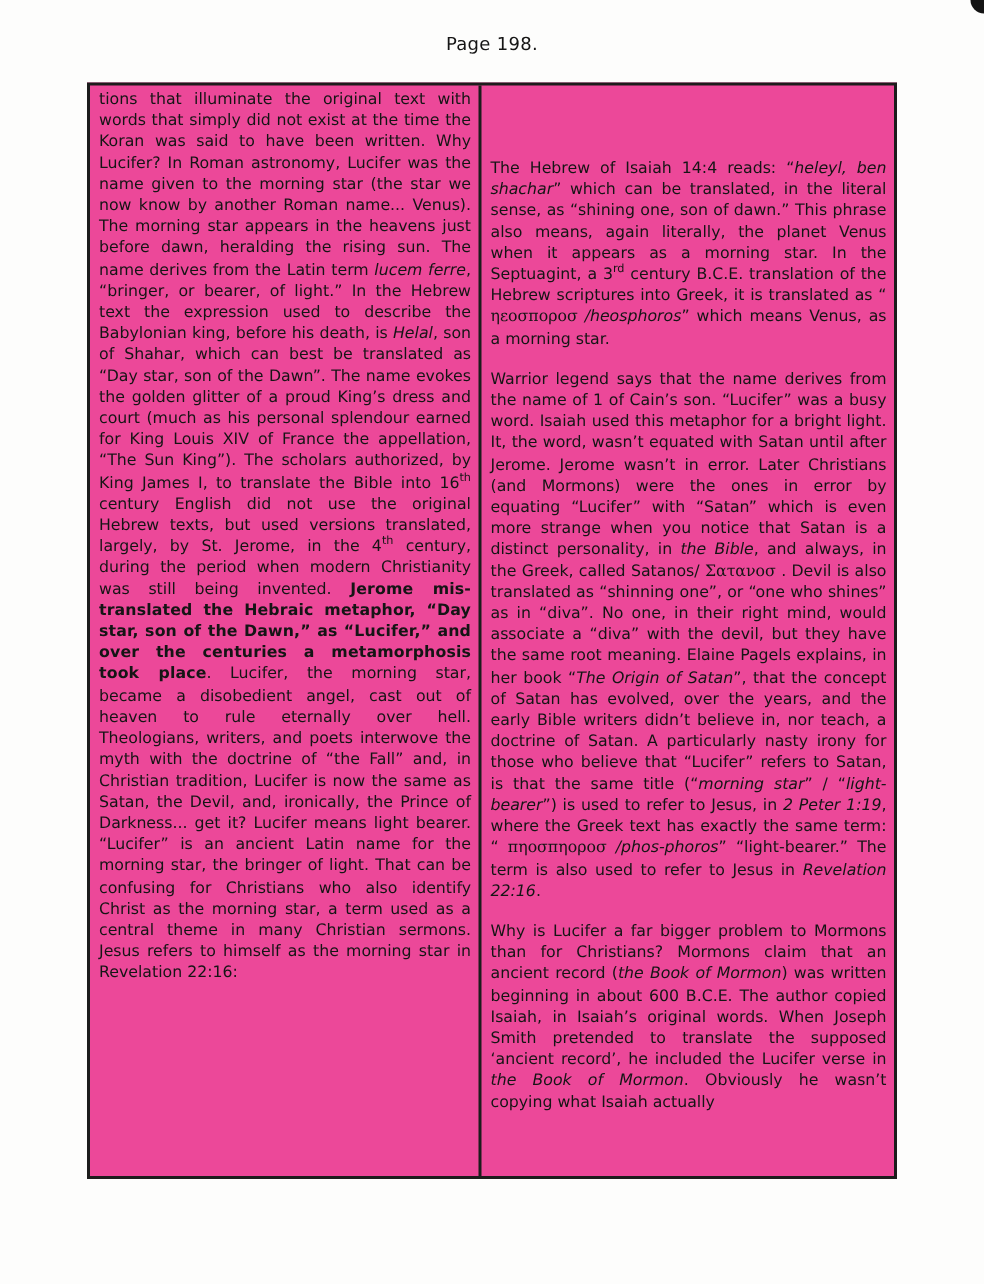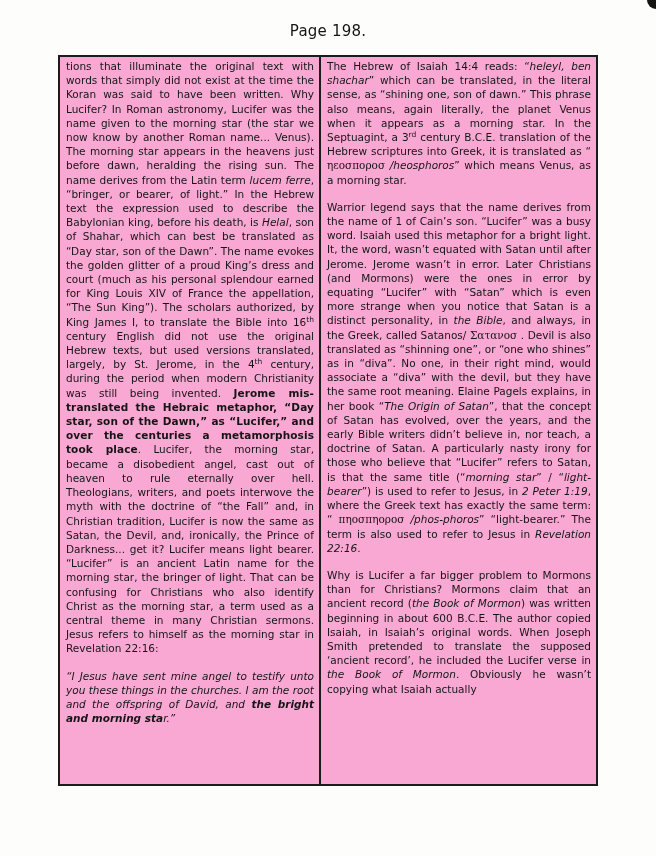--- a/index.html
+++ b/index.html
@@ -12,57 +12,58 @@
     color: #151515;
     position: relative;
     overflow: hidden;
   }
   .page-title {
     position: absolute;
     top: 22px;
     left: 0;
     width: 100%;
     text-align: center;
-    font-size: 15px;
+    font-size: 12px;
     letter-spacing: 0.2px;
   }
   .scan-mark {
     position: absolute;
     top: 0;
     right: 0;
     width: 9px;
     height: 9px;
     background: #141414;
     border-radius: 0 0 0 12px;
   }
   .text-box {
     position: absolute;
     left: 58px;
     top: 55px;
     width: 540px;
     height: 731px;
     border: 2px solid #1c1c1c;
     box-sizing: border-box;
     display: flex;
-    background: #f9a8d4;
+    background: #ec4899;
   }
   .col {
     box-sizing: border-box;
     padding: 2px 5px 2px 6px;
     font-size: 10.5px;
     line-height: 14.2px;
     text-align: justify;
     overflow: hidden;
   }
   .col-left {
     width: 261px;
     border-right: 2px solid #1c1c1c;
   }
   .col-right {
     flex: 1;
+    margin-top: 46px;
   }
   .para { margin: 0 0 13px 0; }
   .para:last-child { margin-bottom: 0; }
   .r-n  { }
   .r-i  { font-style: italic; }
   .r-b  { font-weight: bold; letter-spacing: 0.1px; }
   .r-bi { font-weight: bold; font-style: italic; }
   .r-u  { }
   .r-g  { font-family: "DejaVu Serif", serif; }
   .r-sup { vertical-align: super; font-size: 7.5px; line-height: 0; }
@@ -70,20 +71,19 @@
 </head>
 <body>
 
 <div class="page-title">Page 198.</div>
 
 <div class="scan-mark"></div>
 
 <div class="text-box">
   <div class="col col-left">
       <p class="para"><span class="r-n">tions that illuminate the original text with words that simply did not exist at the time the Koran was said to have been written. Why Lucifer? In Roman astronomy, Lucifer was the name given to the morning star (the star we now know by another Roman name... Venus). The morning star appears in the heavens just before dawn, heralding the rising sun. The name derives from the Latin term </span><span class="r-i">lucem ferre</span><span class="r-n">, “bringer, or bearer, of light.” In the Hebrew text the expression used to describe the Babylonian king, before his death, is </span><span class="r-i">Helal</span><span class="r-n">, son of Shahar, which can best be translated as “Day star, son of the Dawn”. The name evokes the golden glitter of a proud King’s dress and court (much as his personal splendour earned for King Louis XIV of France the appellation, “The Sun King”).  The scholars authorized, by King James I, to translate the Bible into 16</span><span class="r-sup">th</span><span class="r-n"> century English did not use the original Hebrew texts, but used versions translated, largely, by St. Jerome, in the 4</span><span class="r-sup">th</span><span class="r-n"> century, during the period when modern Christianity was still being invented. </span><span class="r-b">Jerome mis-translated the Hebraic metaphor, “Day star, son of the Dawn,” as “Lucifer,” and over the centuries a metamorphosis took place</span><span class="r-n">. Lucifer, the morning star, became a disobedient angel, cast out of heaven to rule eternally over hell. Theologians, writers, and poets interwove the myth with the doctrine of “the Fall” and, in Christian tradition, Lucifer is now the same as Satan, the Devil, and, ironically, the Prince of Darkness... get it?  Lucifer means light bearer.  “Lucifer” is an ancient Latin name for the morning star, the bringer of light. That can be confusing for Christians who also identify Christ as the morning star, a term used as a central theme in many Christian sermons. Jesus refers to himself as the morning star in Revelation 22:16:</span></p>
-      <p class="para"><span class="r-i">“I Jesus have sent mine angel to testify unto you these things in the churches. I am the root and the offspring of David, and </span><span class="r-bi">the bright and morning sta</span><span class="r-i">r.”</span></p>
     </div>
   <div class="col col-right">
       <p class="para"><span class="r-n">The Hebrew of Isaiah 14:4 reads: “</span><span class="r-i">heleyl, ben shachar</span><span class="r-n">” which can be translated, in the literal sense, as “shining one, son of dawn.”  This phrase also means, again literally, the planet Venus when it appears as a morning star.  In the Septuagint, a 3</span><span class="r-sup">rd</span><span class="r-n"> century B.C.E. translation of the Hebrew scriptures into Greek, it is translated as “ </span><span class="r-g">ηεοσποροσ</span><span class="r-i"> /heosphoros</span><span class="r-n">” which means Venus, as a morning star.</span></p>
       <p class="para"><span class="r-n">Warrior legend says that the name derives from the name of 1 of Cain’s son.  “Lucifer” was a busy word.  Isaiah used this metaphor for a bright light.  It, the word, wasn’t equated with Satan until after Jerome.  Jerome wasn’t in error. Later Christians (and Mormons) were the ones in error by equating “Lucifer” with “Satan” which is even more strange when you notice that Satan is a distinct personality, in </span><span class="r-i">the Bible</span><span class="r-n">, and always, in the Greek, called Satanos/ </span><span class="r-g">Σατανοσ</span><span class="r-n"> .  Devil is also translated as “shinning one”, or “one who shines” as in “diva”.  No one, in their right mind, would associate a “diva” with the devil, but they have the same root meaning.  Elaine Pagels explains, in her book “</span><span class="r-i">The Origin of Satan</span><span class="r-n">”, that the concept of Satan has evolved, over the years, and the early Bible writers didn’t believe in, nor teach, a doctrine of Satan.  A particularly nasty irony for those who believe that “Lucifer” refers to Satan, is that the same title (“</span><span class="r-i">morning star</span><span class="r-n">” / “</span><span class="r-i">light-bearer</span><span class="r-n">”) is used to refer to Jesus, in </span><span class="r-i">2 Peter 1:19</span><span class="r-n">, where the Greek text has exactly the same term: “ </span><span class="r-g">πηοσπηοροσ</span><span class="r-i"> /phos-phoros</span><span class="r-n">” “light-bearer.” The term is also used to refer to </span><span class="r-u">Jesus</span><span class="r-n"> in </span><span class="r-i">Revelation 22:16</span><span class="r-n">.</span></p>
       <p class="para"><span class="r-n">Why is Lucifer a far bigger problem to Mormons than for Christians? Mormons claim that an ancient record (</span><span class="r-i">the Book of Mormon</span><span class="r-n">) was written beginning in about 600 B.C.E.  The author copied Isaiah, in Isaiah’s original words.  When Joseph Smith pretended to translate the supposed ‘ancient record’, he included the Lucifer verse in </span><span class="r-i">the Book of Mormon</span><span class="r-n">. Obviously he wasn’t copying what Isaiah actually</span></p>
     </div>
 </div>
 
 </body></html>

